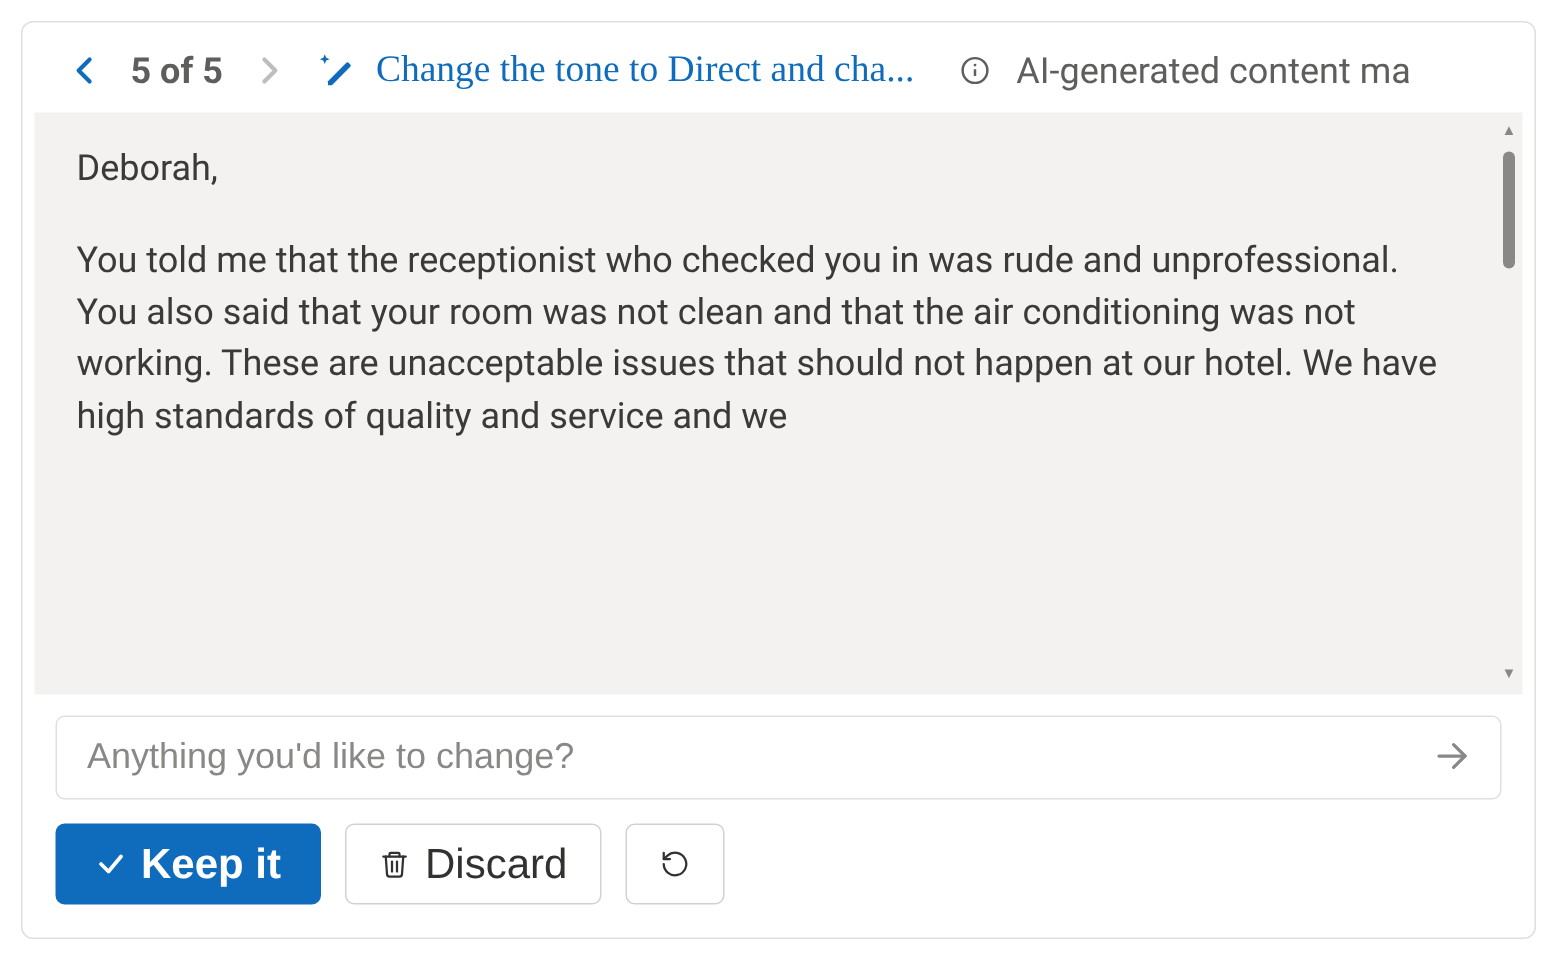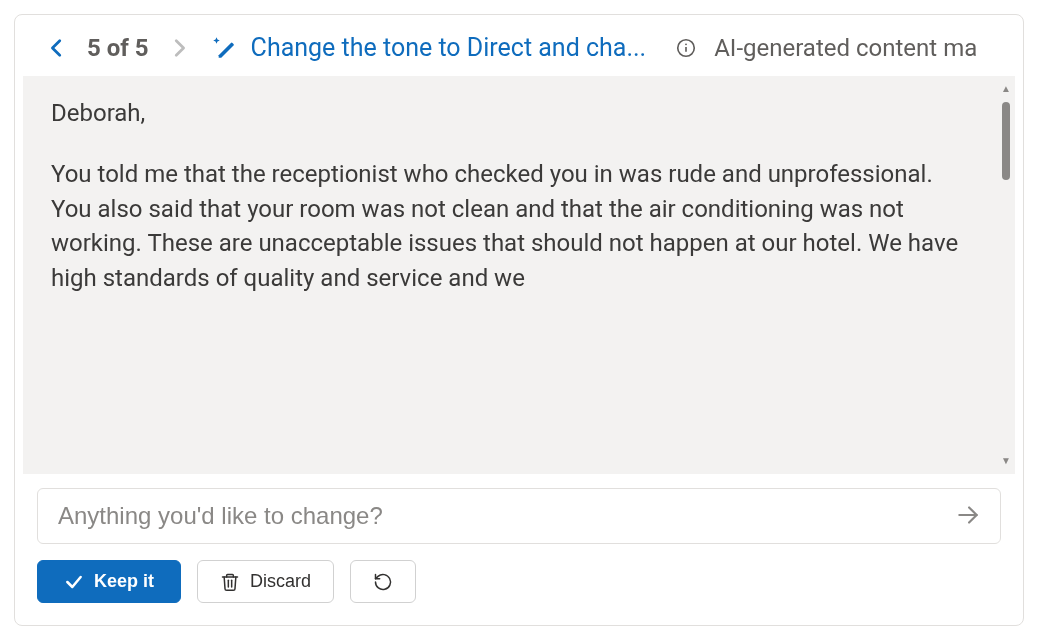--- a/index.html
+++ b/index.html
@@ -56,20 +56,21 @@
     margin-left: 6px;
     margin-right: 4px;
   }
   .prompt-link {
     color: #0f6cbd;
     font-size: 25px;
     overflow: hidden;
     text-overflow: ellipsis;
     white-space: nowrap;
     max-width: 480px;
+    font-family: Liberation Serif, serif;
   }
   .info-icon {
     width: 24px; height:24px;
     display:inline-flex; align-items:center; justify-content:center;
     color: #605e5c;
     margin-left: 18px;
     margin-right: 6px;
     flex:0 0 auto;
   }
   .info-text {
@@ -147,21 +148,21 @@
   }
   .action-row {
     display:flex;
     gap:16px;
     padding: 10px 22px 22px 22px;
   }
   .btn {
     display:inline-flex;
     align-items:center;
     gap:10px;
-    font-size:18px;
+    font-size:28px;
     padding: 10px 22px;
     border-radius:6px;
     border:1px solid #d1d1d1;
     background:#fff;
     color:#323130;
     cursor:pointer;
   }
   .btn.primary {
     background:#0f6cbd;
     border-color:#0f6cbd;

